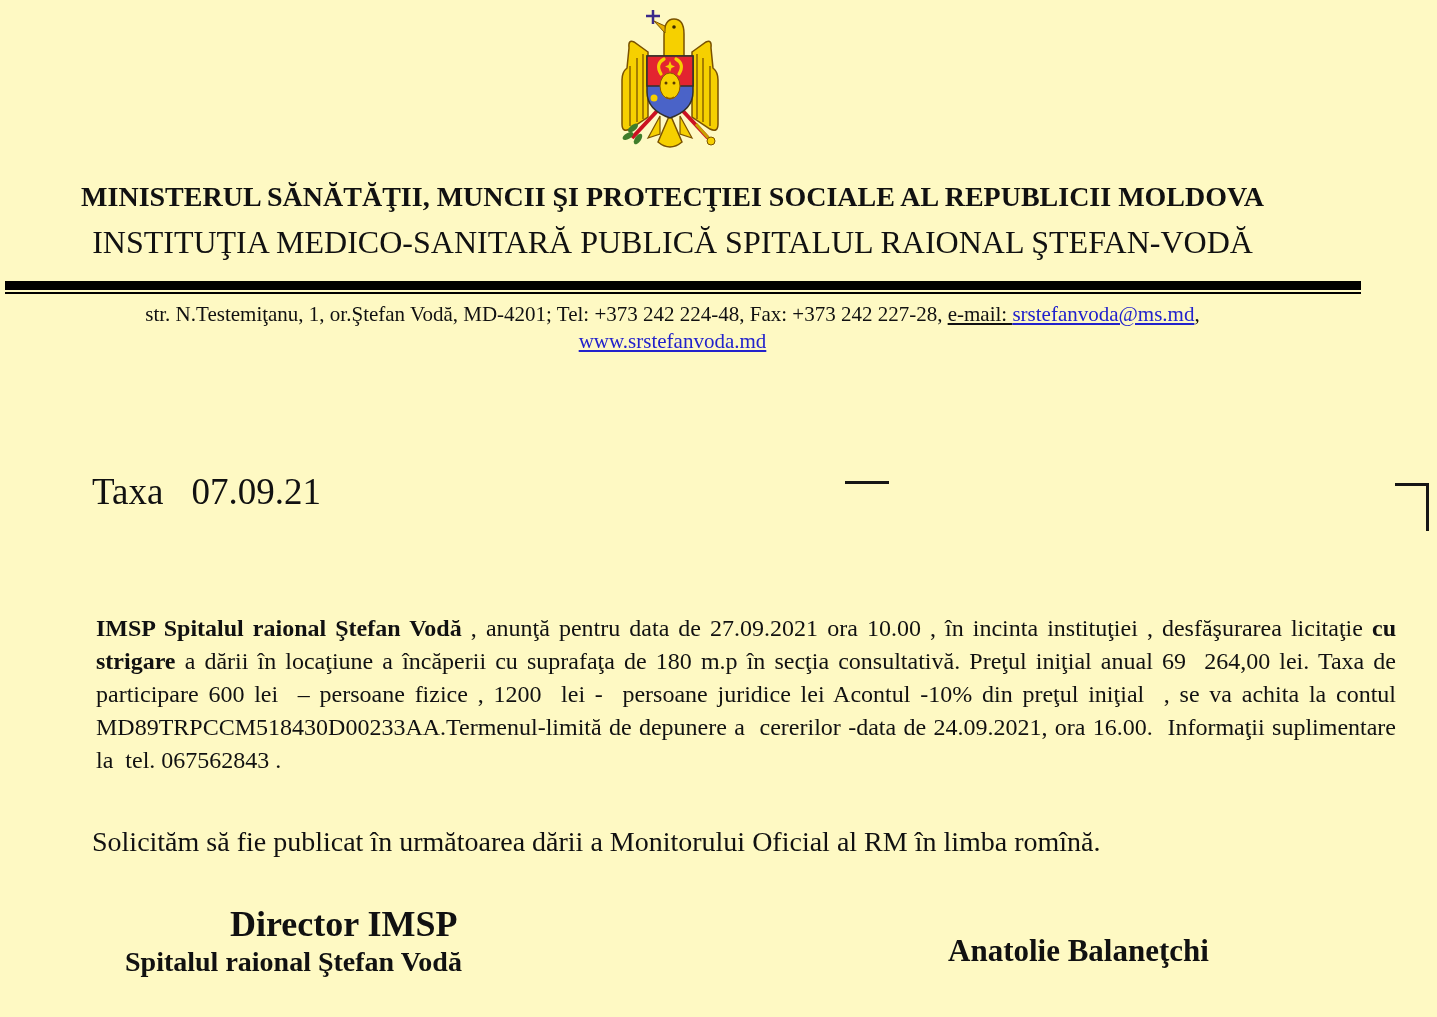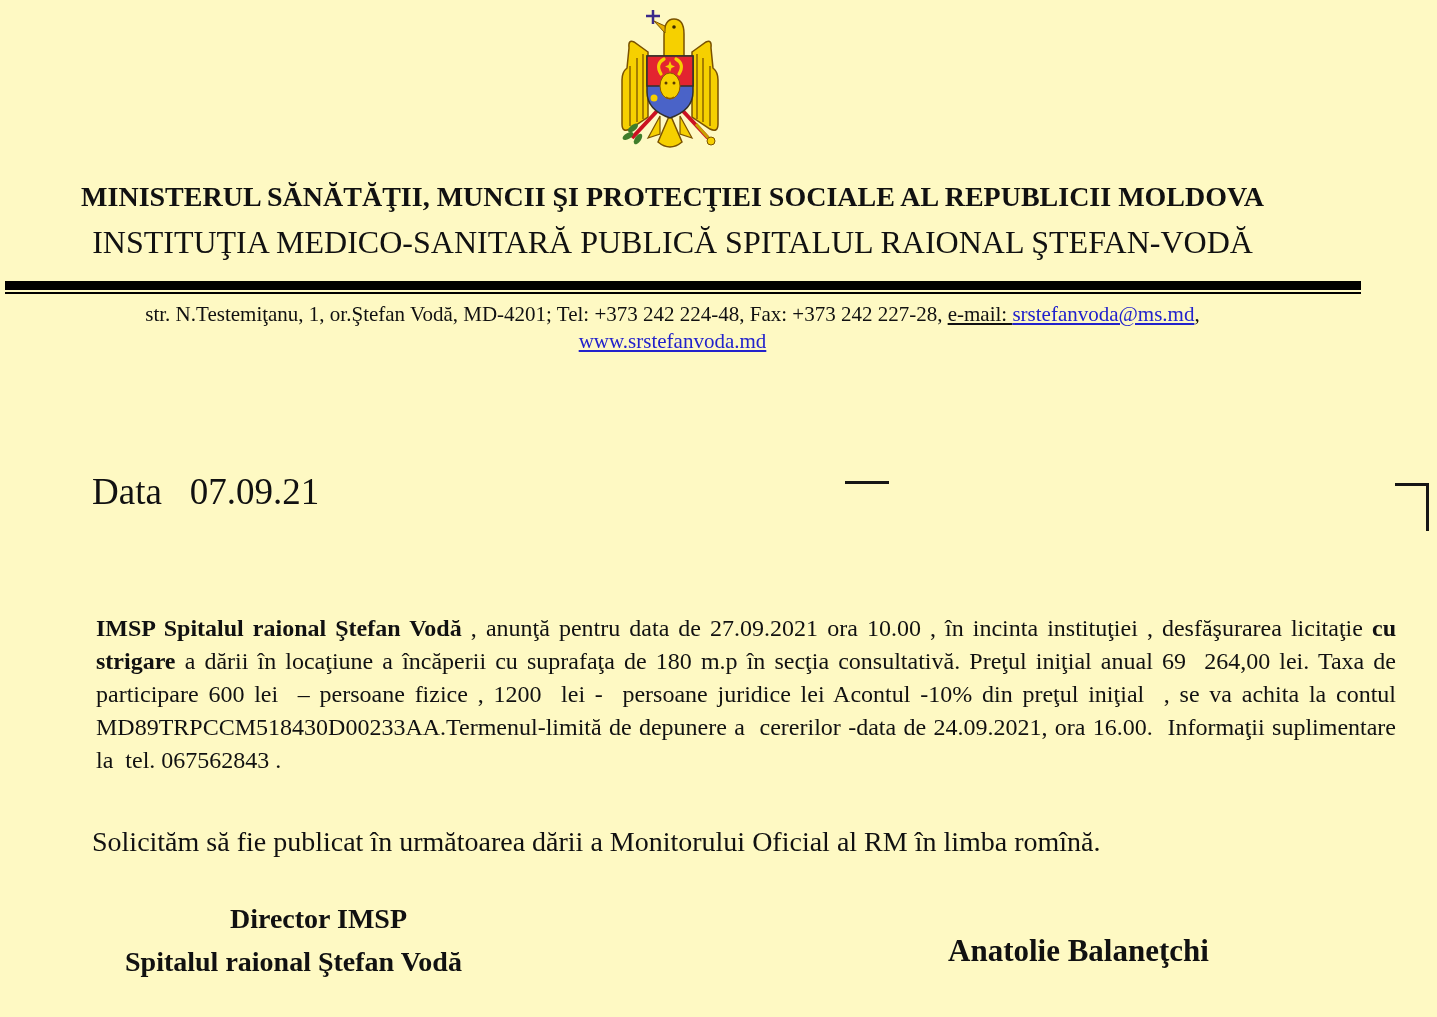--- a/index.html
+++ b/index.html
@@ -35,21 +35,21 @@
   .date-val { margin-left: 28px; }
   .mark { position: absolute; background: #161616; }
   .mark-a { left: 845px;  top: 481px; width: 44px; height: 3px; }
   .mark-b { left: 1395px; top: 483px; width: 34px; height: 3px; }
   .mark-c { left: 1426px; top: 483px; width: 3px;  height: 48px; }
   .body-par {
     position: absolute; top: 612px; left: 96px; width: 1300px; margin: 0;
     font-size: 24px; line-height: 33px; text-align: justify; white-space: pre-wrap;
   }
   .request { position: absolute; top: 826px; left: 92px; font-size: 28px; }
-  .sig-title { position: absolute; top: 903px; left: 230px; font-size: 28px; font-weight: bold; }
+  .sig-title { position: absolute; top: 903px; left: 230px; font-size: 36px; font-weight: bold; }
   .sig-org   { position: absolute; top: 946px; left: 125px; font-size: 28px; font-weight: bold; }
   .sig-name  { position: absolute; top: 933px; left: 948px; font-size: 31px; font-weight: bold; }
 </style>
 </head>
 <body>
 
 <div class="page">
 
   <div class="coa">
     <svg viewBox="0 0 124 148" width="124" height="148" xmlns="http://www.w3.org/2000/svg">
@@ -116,21 +116,21 @@
   <div class="h2">INSTITUŢIA MEDICO-SANITARĂ PUBLICĂ SPITALUL RAIONAL ŞTEFAN-VODĂ</div>
 
   <div class="rule">
     <div class="rule-thick"></div>
     <div class="rule-thin"></div>
   </div>
 
   <div class="contact"><span>str. N.Testemiţanu, 1, or.Ştefan Vodă, MD-4201; Tel: +373 242 224-48, Fax: +373 242 227-28, </span><span class="u">e-mail: </span><a class="link">srstefanvoda@ms.md</a><span>,</span></div>
   <div class="website"><a class="link">www.srstefanvoda.md</a></div>
 
-  <div class="date-line"><span>Data</span><span class="date-val">07.09.21</span></div>
+  <div class="date-line"><span>Taxa</span><span class="date-val">07.09.21</span></div>
 
   <div class="mark mark-a"></div>
   <div class="mark mark-b"></div>
   <div class="mark mark-c"></div>
 
   <p class="body-par"><b>IMSP Spitalul raional Ştefan Vodă</b><span> , anunţă pentru data de 27.09.2021 ora 10.00 , în incinta instituţiei , desfăşurarea licitaţie </span><b>cu strigare</b><span> a dării în locaţiune a încăperii cu suprafaţa de 180 m.p în secţia consultativă. Preţul iniţial anual 69  264,00 lei. Taxa de participare 600 lei  – persoane fizice , 1200  lei -  persoane juridice lei Acontul -10% din preţul iniţial  , se va achita la contul MD89TRPCCM518430D00233AA.Termenul-limită de depunere a  cererilor -data de 24.09.2021, ora 16.00.  Informaţii suplimentare la  tel. 067562843 .</span></p>
 
   <div class="request">Solicităm să fie publicat în următoarea dării a Monitorului Oficial al RM în limba romînă.</div>
 
   <div class="sig-title">Director IMSP</div>

